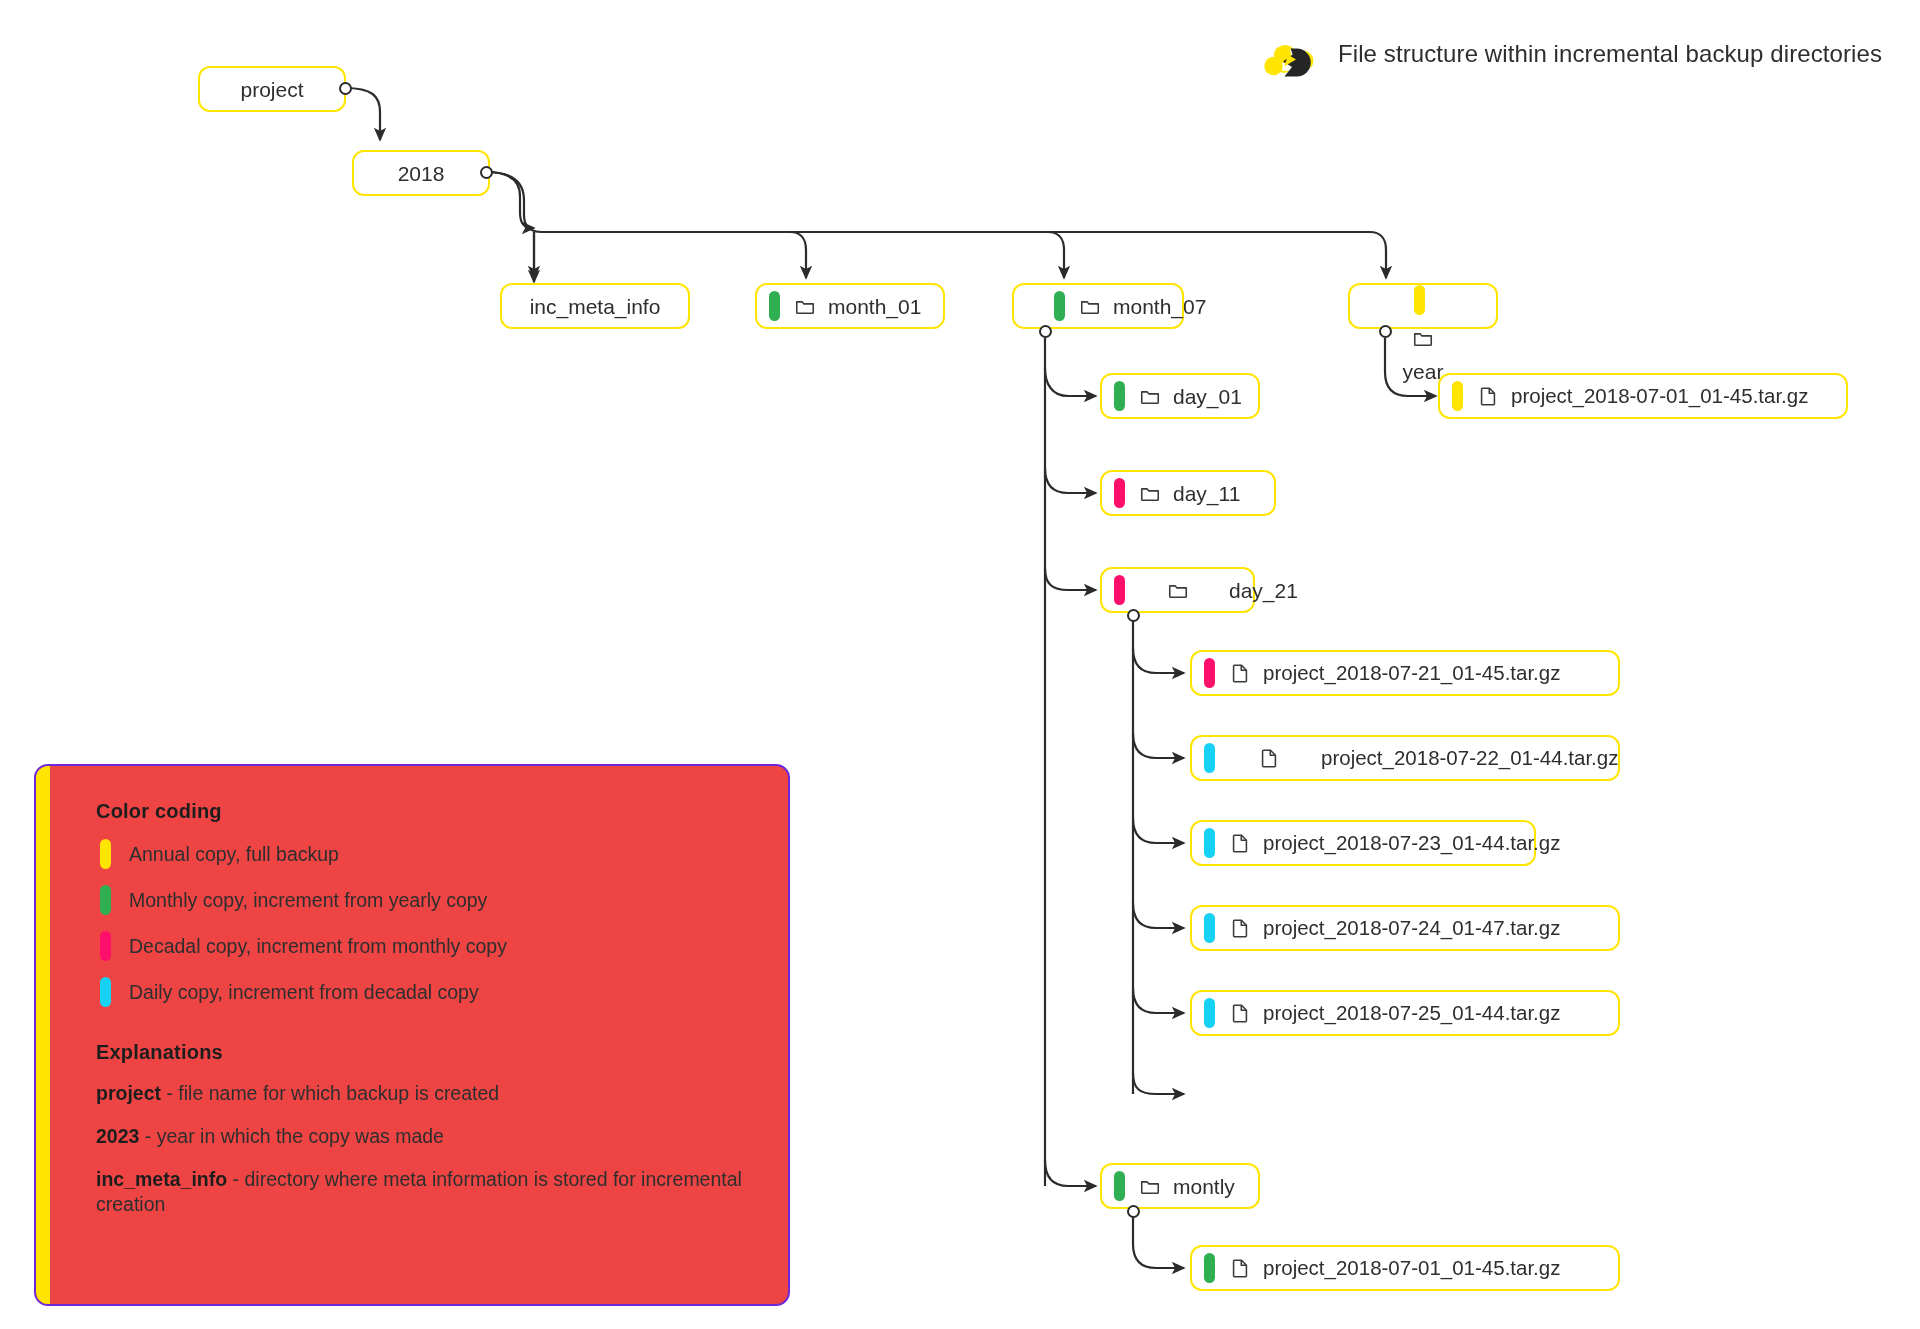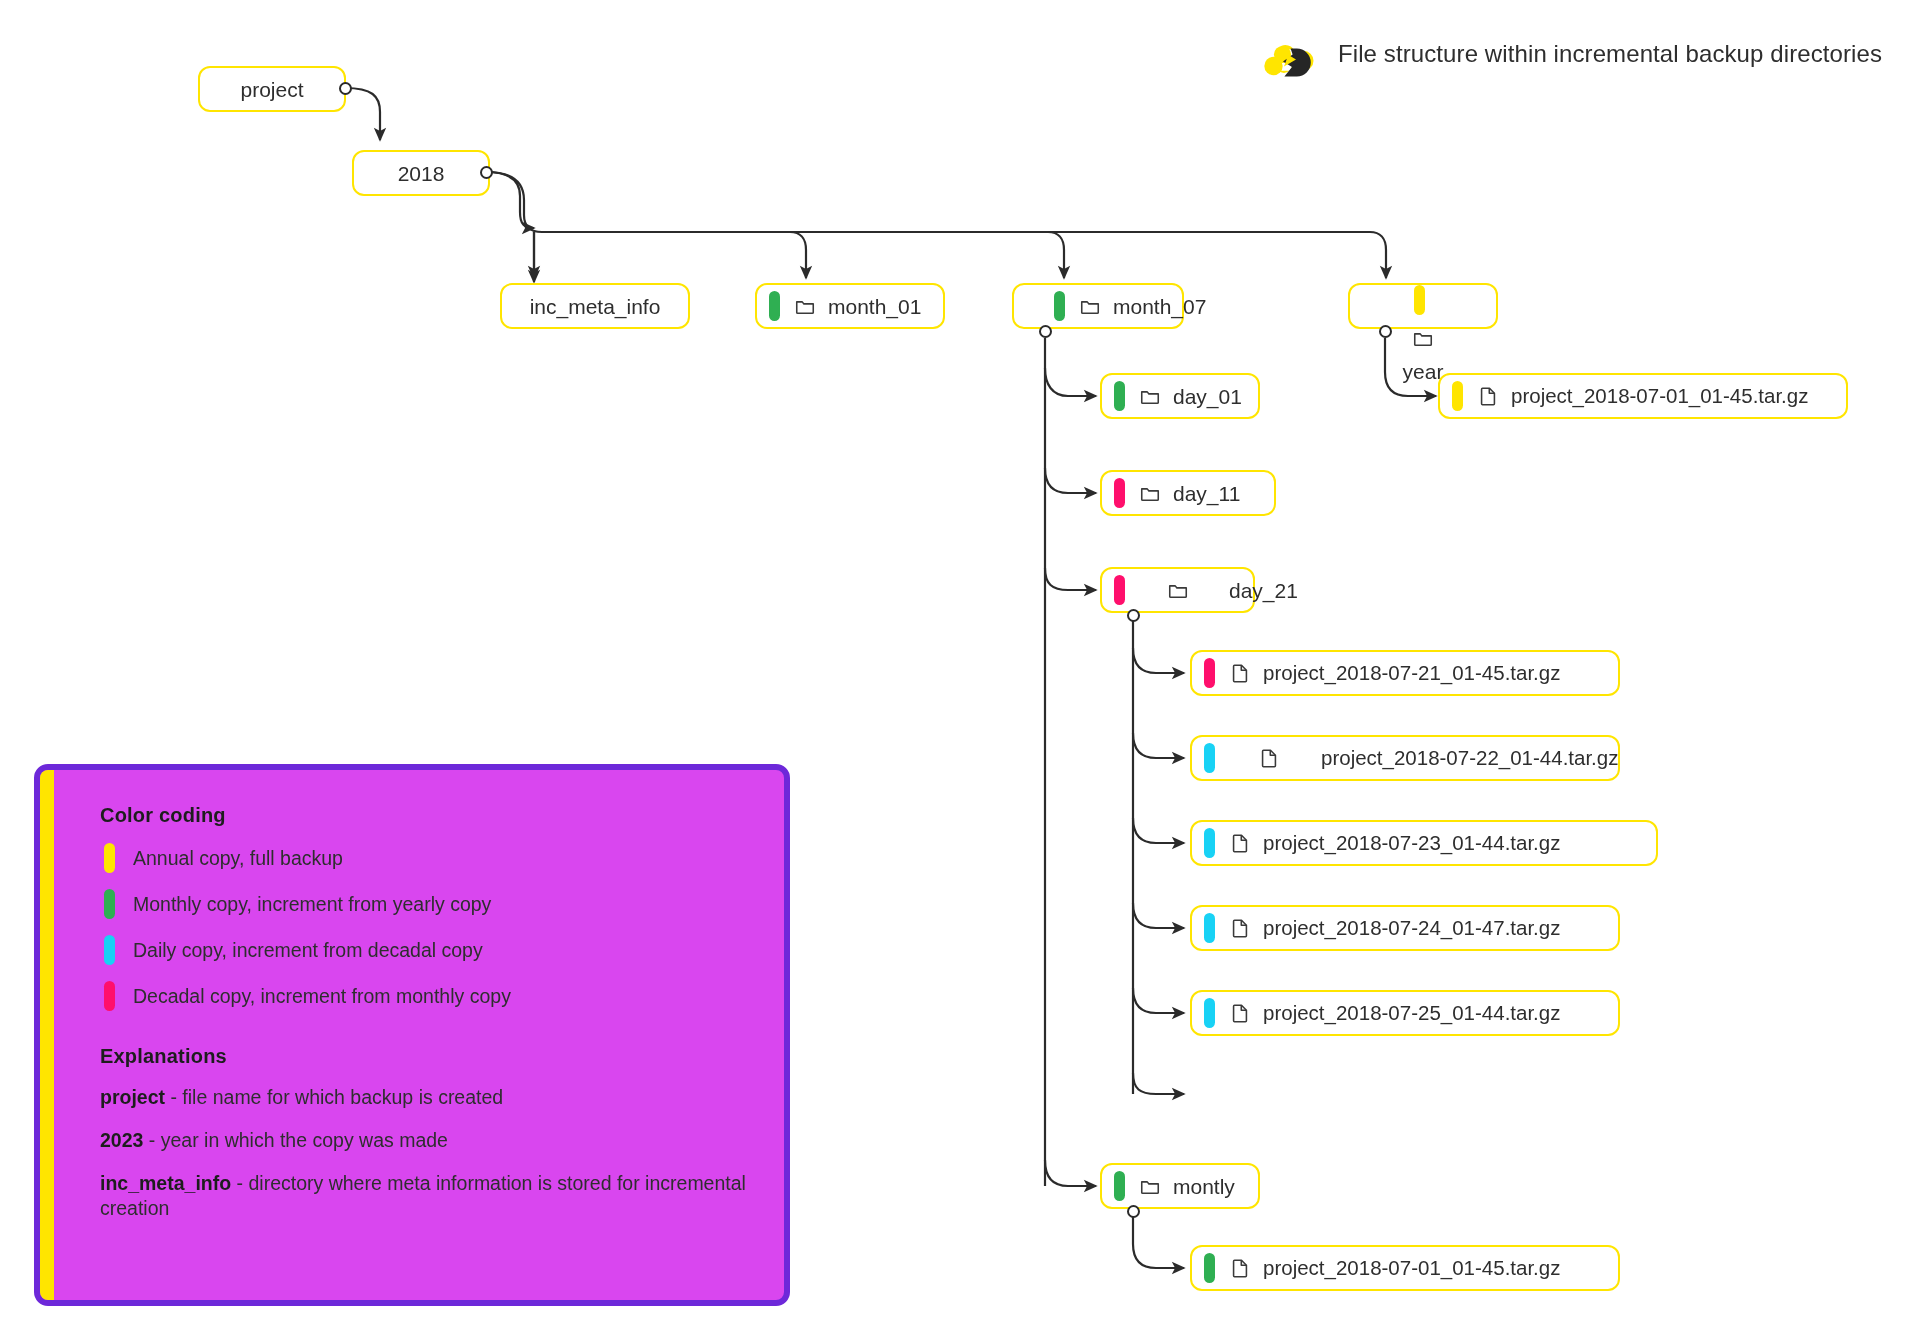--- a/index.html
+++ b/index.html
@@ -54,22 +54,22 @@
     position:absolute;
     width:13px;height:13px;border-radius:50%;
     background:#ffffff;border:2px solid #2b2b2b;
     box-sizing:border-box;
   }
 
   
   .legend{
     position:absolute;
     box-sizing:border-box;
-    background:#d946ef;
-    border:6px solid #6d28d9;
+    background:#ef4444;
+    border:2px solid #6d28d9;
     border-radius:14px;
     overflow:hidden;
   }
   .legend-stripe{
     position:absolute;left:0;top:0;bottom:0;width:14px;background:#FFE500;
   }
   .legend-inner{position:absolute;left:60px;top:34px;right:24px;}
   .legend-h{font-size:20px;font-weight:bold;color:#1d1d1d;margin:0 0 8px 0;letter-spacing:.2px;}
   .legend-h.second{margin-top:26px;}
   .legend-row{display:flex;align-items:center;gap:18px;height:46px;}
@@ -253,21 +253,21 @@
 
   <div class="node wide" style="left:1190px;top:735px;width:430px;gap:41px;">
     <span class="chip cyan"></span>
     <svg class="ic" viewBox="0 0 24 24" fill="none" stroke="#3a3a3a" stroke-width="1.7" stroke-linejoin="round">
       <path d="M6 3.5 h7.6 L19 9 v11.5 a1 1 0 0 1 -1 1 H6 a1 1 0 0 1 -1 -1 V4.5 a1 1 0 0 1 1 -1 z"></path>
       <path d="M13.4 3.6 V9 H18.9"></path>
     </svg>
     <span class="node-label">project_2018-07-22_01-44.tar.gz</span>
   </div>
 
-  <div class="node wide" style="left:1190px;top:820px;width:468px;">
+  <div class="node wide" style="left:1190px;top:820px;width:346px;">
     <span class="chip cyan"></span>
     <svg class="ic" viewBox="0 0 24 24" fill="none" stroke="#3a3a3a" stroke-width="1.7" stroke-linejoin="round">
       <path d="M6 3.5 h7.6 L19 9 v11.5 a1 1 0 0 1 -1 1 H6 a1 1 0 0 1 -1 -1 V4.5 a1 1 0 0 1 1 -1 z"></path>
       <path d="M13.4 3.6 V9 H18.9"></path>
     </svg>
     <span class="node-label">project_2018-07-23_01-44.tar.gz</span>
   </div>
 
   <div class="node wide" style="left:1190px;top:905px;width:430px;">
     <span class="chip cyan"></span>
@@ -305,26 +305,26 @@
 
       <div class="legend-row">
         <span class="legend-chip" style="background:#FFE500;"></span>
         <span class="legend-text">Annual copy, full backup</span>
       </div>
       <div class="legend-row">
         <span class="legend-chip" style="background:#2FAF52;"></span>
         <span class="legend-text">Monthly copy, increment from yearly copy</span>
       </div>
       <div class="legend-row">
+        <span class="legend-chip" style="background:#FF0F6C;"></span>
+        <span class="legend-text">Decadal copy, increment from monthly copy</span>
+      </div>
+      <div class="legend-row">
         <span class="legend-chip" style="background:#18D2F5;"></span>
         <span class="legend-text">Daily copy, increment from decadal copy</span>
-      </div>
-      <div class="legend-row">
-        <span class="legend-chip" style="background:#FF0F6C;"></span>
-        <span class="legend-text">Decadal copy, increment from monthly copy</span>
       </div>
 
       <div class="legend-h second">Explanations</div>
 
       <p class="expl">
         <b>project</b><span> - file name for which backup is created</span>
       </p>
       <p class="expl">
         <b>2023</b><span> - year in which the copy was made</span>
       </p>

